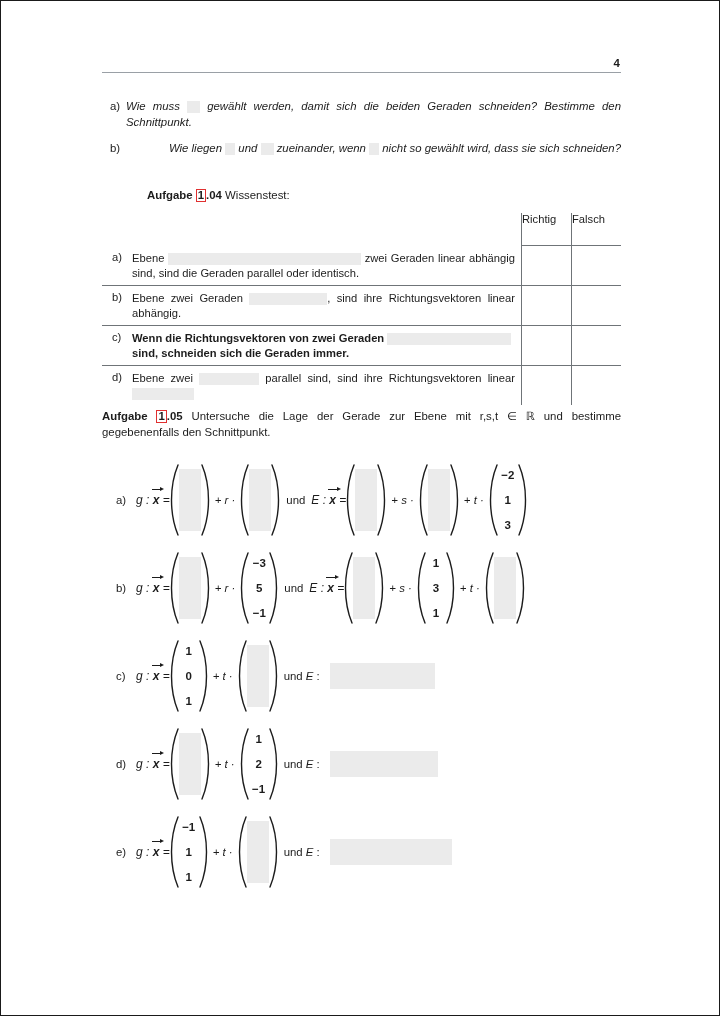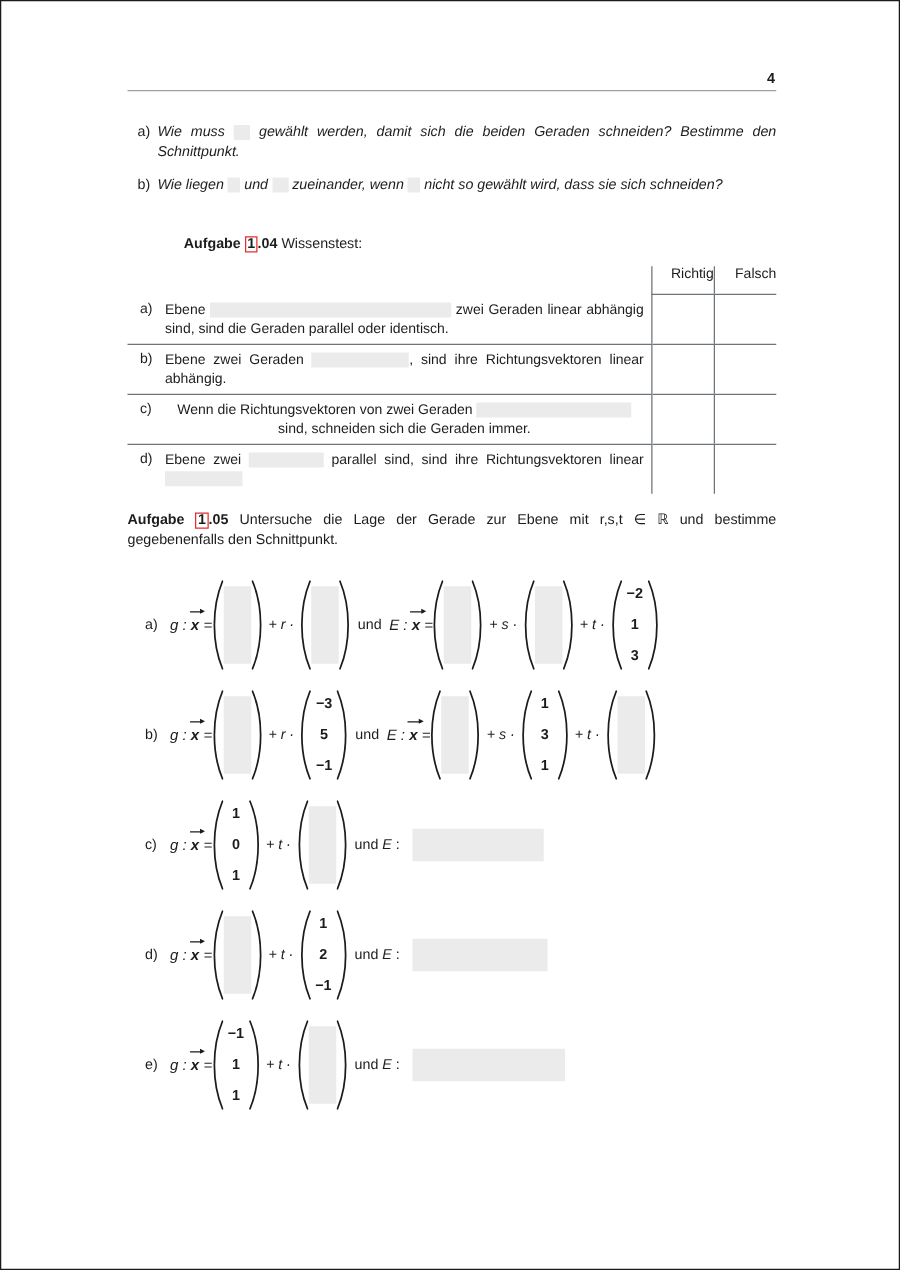--- a/index.html
+++ b/index.html
@@ -68,21 +68,21 @@
     padding-left: 8px;
     box-sizing: border-box;
     line-height: 16px;
   }
   .qbody {
     flex: 1;
     line-height: 16px;
     text-align: justify;
     font-style: italic;
   }
-  .qbody.nojust { text-align: left; }
+  .qbody.nojust { text-align: right; }
 
   
   .aufgabe {
     font-size: 11.4px;
     color: #1c1c1c;
     line-height: 16px;
   }
   .aufgabe .lbl {
     font-weight: bold;
   }
@@ -120,23 +120,23 @@
     font-size: 11.2px;
     color: #1c1c1c;
   }
   .wt td, .wt th {
     padding: 0;
     vertical-align: top;
   }
   .wt .hdr td {
     border-bottom: 1px solid #6f7478;
     height: 21px;
-    text-align: right;
+    text-align: left;
     font-weight: normal;
-    padding-bottom: 1px;
+    padding-bottom: 11px;
   }
   .wt .hdr td.blank { border-bottom: none; }
   .wt .c-rt, .wt .c-fl {
     width: 49px;
     text-align: center;
     border-left: 1px solid #6f7478;
   }
   .wt tbody tr td {
     border-bottom: 1px solid #6f7478;
   }
@@ -149,21 +149,21 @@
     box-sizing: border-box;
     padding-top: 5px;
   }
   .wt .c-text {
     padding-top: 5px;
     padding-bottom: 4px;
     padding-right: 6px;
     line-height: 15px;
     text-align: justify;
   }
-  .wt .c-text.nojust { text-align: center; }
+  .wt .c-text.nojust { text-align: left; font-weight: bold; }
 
   
   .mathblock {
     position: absolute;
     left: 101px;
     top: 455px;
     width: 519px;
   }
   .mrow {
     display: flex;

